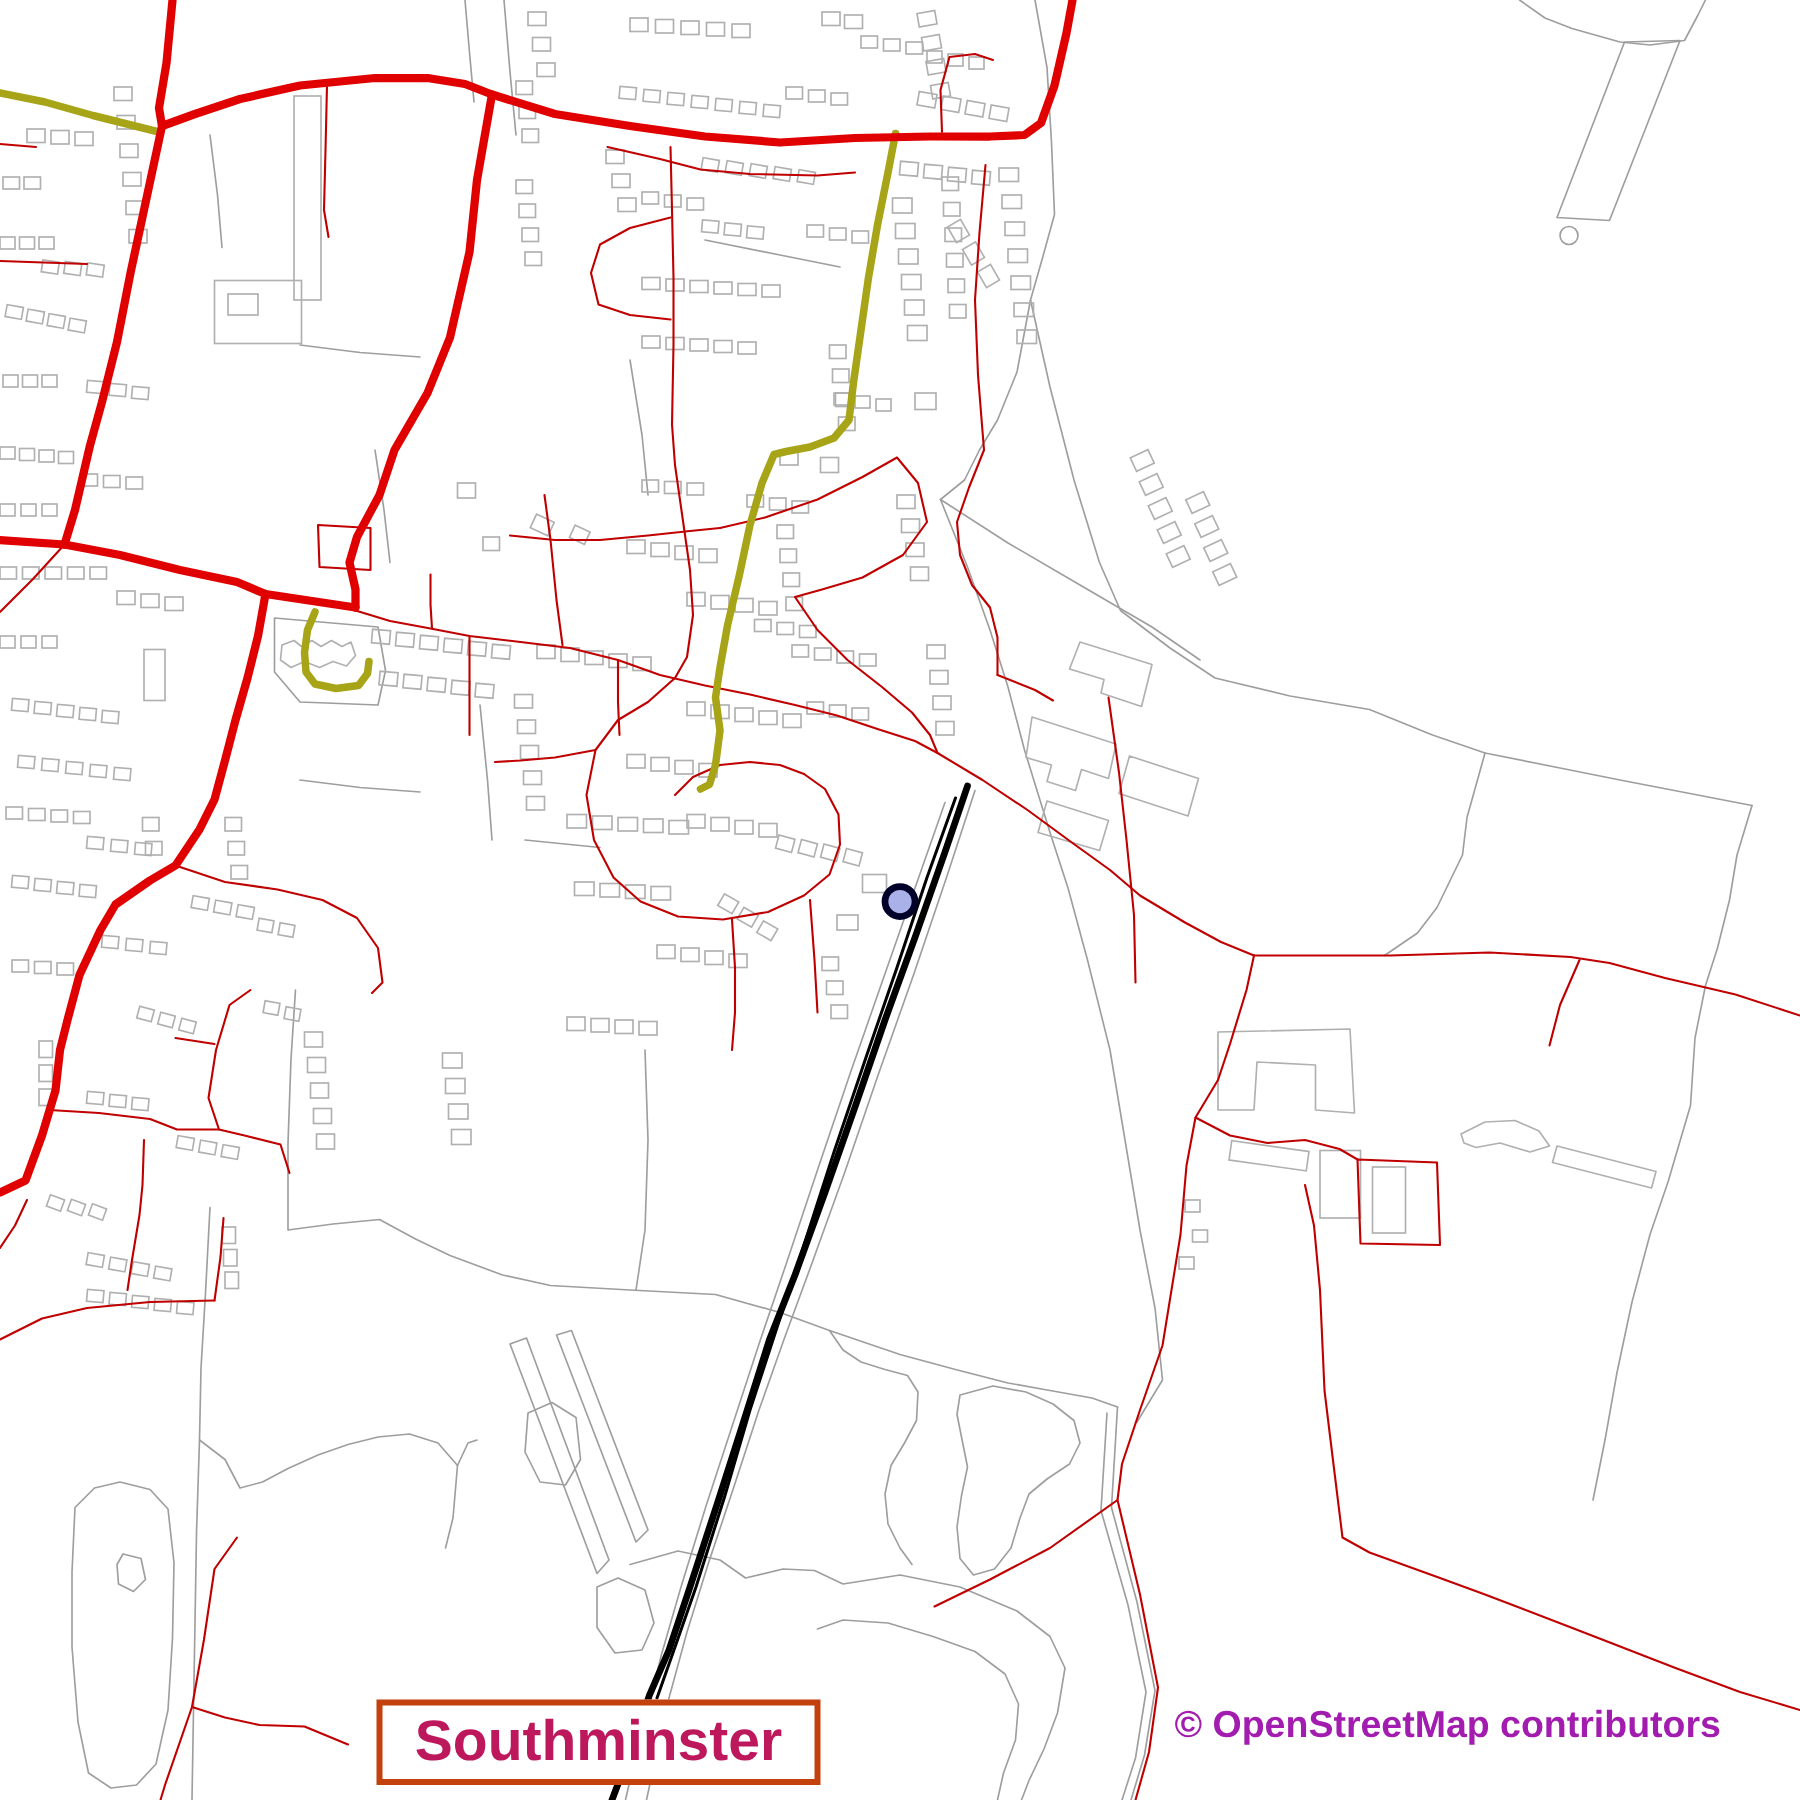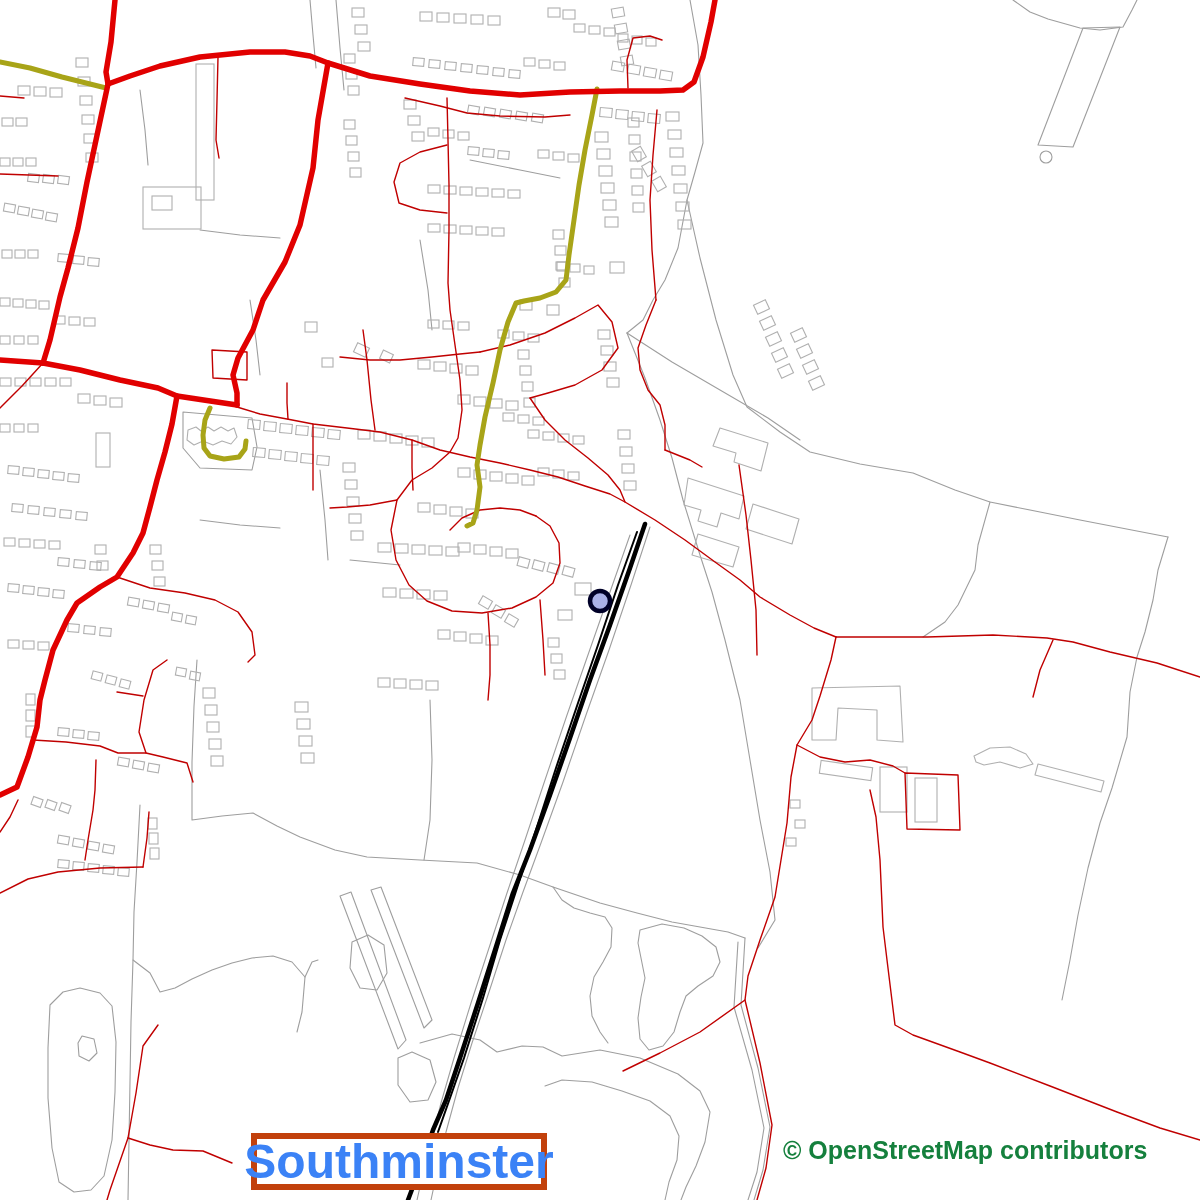--- a/index.html
+++ b/index.html
@@ -1,22 +1,22 @@
 <!DOCTYPE html>
 <html><head>
 <meta charset="utf-8">
 <style>
   html,body{margin:0;padding:0;background:#ffffff;width:1200px;height:1200px;overflow:hidden;
     font-family:"Liberation Sans", sans-serif;}
   .stage{position:relative;width:1200px;height:1200px;background:#fff;}
   svg.map{position:absolute;left:0;top:0;}
   .place-label{position:absolute;left:251px;top:1133px;width:296px;height:57px;background:#fff;
-    border:6px solid #c2410c;box-sizing:border-box;display:flex;align-items:center;justify-content:center;
-    font-weight:bold;font-size:48px;letter-spacing:0px;color:#3b82f6;}
-  .attribution{position:absolute;left:783px;top:1138px;width:400px;color:#15803d;font-weight:bold;
+    border:4px solid #c2410c;box-sizing:border-box;display:flex;align-items:center;justify-content:center;
+    font-weight:bold;font-size:38px;letter-spacing:0px;color:#be185d;}
+  .attribution{position:absolute;left:783px;top:1138px;width:400px;color:#a21caf;font-weight:bold;
     font-size:25px;line-height:25px;white-space:nowrap;}
 </style>
 </head>
 <body>
 
 <div class="stage">
   <svg id="svg-map" class="map" width="1200" height="1200" viewBox="0 0 1200 1200">
       <path d="M690 0 L698 45 L701 95 L703 143 L695 172 L687 200 L700 258 L716 320 L733 375 L747 407 L780 432 L810 452 L860 464 L913 473 L955 490 L990 502 L1040 512 L1080 520 L1168 537" fill="none" stroke="#9e9e9e" stroke-width="1.1" stroke-linejoin="round" stroke-linecap="round"></path>
       <path d="M1168 537 L1158 570 L1153 600 L1145 632 L1137 657 L1130 692 L1127 737 L1112 788 L1100 823 L1088 868 L1078 915 L1070 960 L1062 1000" fill="none" stroke="#9e9e9e" stroke-width="1.1" stroke-linejoin="round" stroke-linecap="round"></path>
       <path d="M990 502 L978 545 L975 570 L958 605 L945 622 L923 637" fill="none" stroke="#9e9e9e" stroke-width="1.1" stroke-linejoin="round" stroke-linecap="round"></path>

